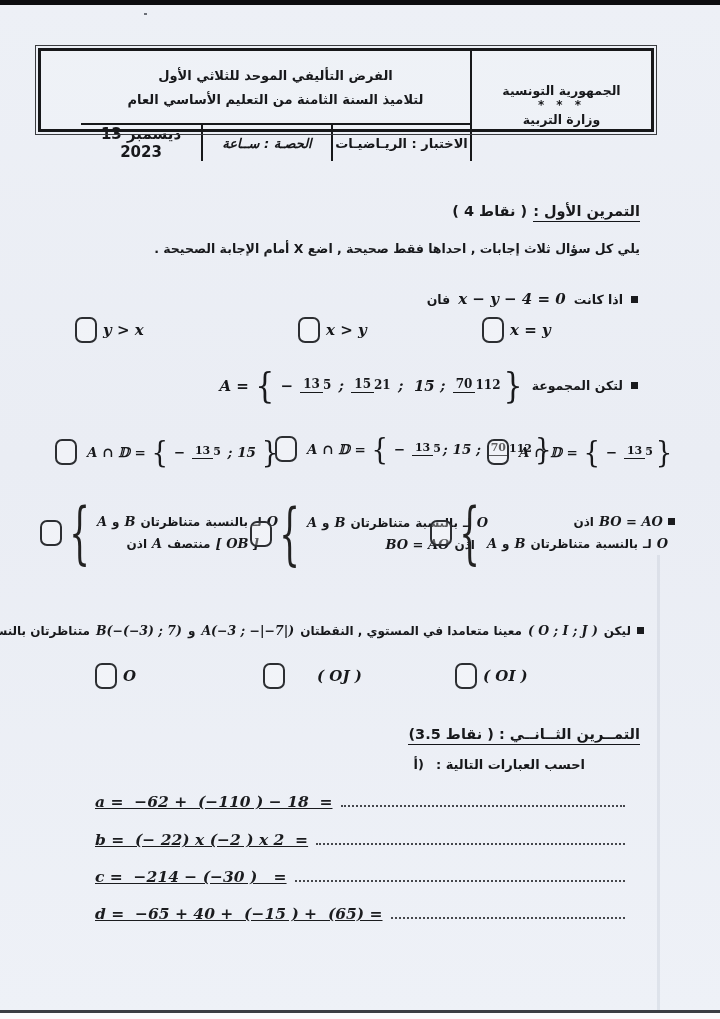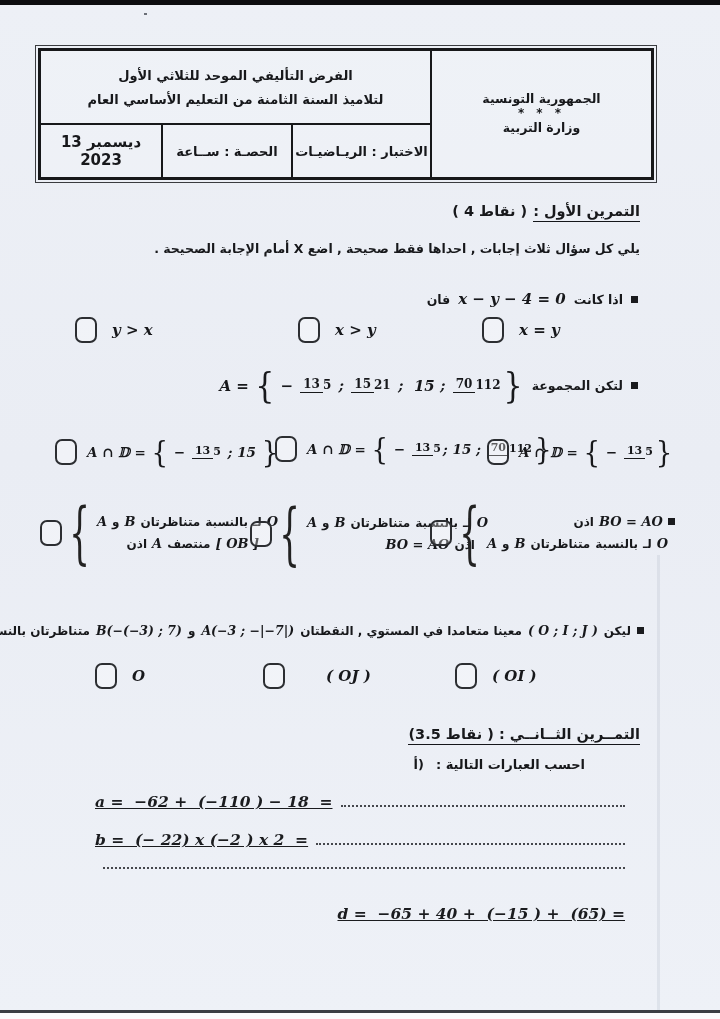--- a/index.html
+++ b/index.html
@@ -10,31 +10,32 @@
     font-family:"DejaVu Sans", sans-serif; color:#17181b;
   }
   .topbar { position:absolute; left:0; top:0; width:100%; height:5px; background:#0d0d0f; }
   .speck { position:absolute; left:144px; top:13px; width:3px; height:2px; background:#6b6f77; }
   .botline { position:absolute; left:0; top:1010px; width:100%; height:3px; background:#3b3e44; }
   .botwhite { position:absolute; left:0; top:1013px; width:100%; height:6px; background:#fcfcfd; }
   .shade { position:absolute; right:60px; top:555px; height:455px; width:3px; background:rgba(145,155,175,.16); }
 
   
   .htable {
-    position:absolute; left:38px; top:48px; width:616px; height:132px;
+    position:absolute; left:38px; top:48px; width:616px; height:84px;
     border:3px solid #17181a; outline:1px solid #3a3c40; outline-offset:2px;
     display:grid; grid-template-columns:122px 130px 137px 1fr; grid-template-rows:74px 1fr;
     background:rgba(255,255,255,.15);
+    padding-left:40px;
   }
   .htable .cell { display:flex; align-items:center; justify-content:center; text-align:center; font-weight:bold; }
   .c-topleft { grid-area:1/1/2/4; border-bottom:2.5px solid #17181a; flex-direction:column; gap:9px; font-size:13px; }
   .c-right  { grid-area:1/4/3/5; border-left:2.5px solid #17181a; flex-direction:column; font-size:12.5px; padding:6px 4px 8px; justify-content:space-between; }
   .c-right .stars { font-size:12px; letter-spacing:4px; }
   .c-b1 { grid-area:2/1/3/2; border-right:2.5px solid #17181a; font-size:15px; direction:ltr; }
-  .c-b2 { grid-area:2/2/3/3; border-right:2.5px solid #17181a; font-size:13px; direction:rtl; }
+  .c-b2 { grid-area:2/2/3/3; border-right:2.5px solid #17181a; font-size:13px; direction:rtl;font-style:italic; }
   .c-b3 { grid-area:2/3/3/4; font-size:13px; direction:rtl; }
 
   .rtl { direction:rtl; }
   .abs { position:absolute; }
 
   .ex-title { top:203px; right:80px; direction:rtl; display:flex; gap:6px; font-size:14.5px; font-weight:bold; white-space:nowrap; }
   .uline { border-bottom:1.7px solid #15161a; padding-bottom:2px; }
   .pts { direction:ltr; unicode-bidi:isolate; }
 
   .instruction { top:241px; right:80px; direction:rtl; font-size:12.5px; font-weight:bold; white-space:nowrap; }
@@ -43,21 +44,21 @@
 
   .mixed { display:flex; direction:rtl; align-items:center; gap:8px; white-space:nowrap; }
   .mx-ar { font:700 12.5px "DejaVu Sans", sans-serif; }
   .mx-lat { font:italic 700 13.5px "DejaVu Serif", serif; direction:ltr; unicode-bidi:isolate;text-align:right; }
 
   .q1stem { top:290px; right:82px; }
   .q1stem .mx-lat { font-size:15px; }
 
   .choice-row-item { position:absolute; display:flex; align-items:center; }
   .cb { width:22px; height:26px; border:2.3px solid #2c2e32; border-radius:7px; background:rgba(255,255,255,.3); flex:0 0 auto; }
-  .mlabel { font:italic 700 15px "DejaVu Serif", serif; margin-left:15px; white-space:nowrap; }
+  .mlabel { font:italic 700 15px "DejaVu Serif", serif; margin-left:6px; white-space:nowrap; }
 
   
   .math { display:flex; direction:ltr; align-items:center; white-space:pre; }
   .math .mv { font:italic 700 13.5px "DejaVu Serif", serif; }
   .math .mbrace { font:400 26px "DejaVu Serif", serif; transform:scaleY(1.15); padding:0 1px; }
   .math .frac { display:inline-flex; flex-direction:row; align-items:center; font:700 11px "DejaVu Serif", serif; line-height:1.15; margin:0 2px; }
   .math .frac .num { border-bottom:1.4px solid #17181a; padding:0 3px; }
   .setmath .mv { font-size:15px; }
   .setmath .frac { font-size:12px; }
   .setmath .mbrace { font-size:30px; }
@@ -250,23 +251,24 @@
 
   <div class="calc-row" style="top:792px;">
     <span class="expr">a =  −62 +  (−110 ) − 18  =</span>
     <span class="dots"></span>
   </div>
   <div class="calc-row" style="top:830px;">
     <span class="expr">b =  (− 22) x (−2 ) x 2  =</span>
     <span class="dots"></span>
   </div>
   <div class="calc-row" style="top:867px;">
-    <span class="dots"></span>
-  </div>
-  <div class="calc-row" style="top:904px;flex-direction:column;">
+    <span class="expr">c =  −214 − (−30 )   =</span>
+    <span class="dots"></span>
+  </div>
+  <div class="calc-row" style="top:904px;">
     <span class="expr">d =  −65 + 40 +  (−15 ) +  (65) =</span>
     <span class="dots"></span>
   </div>
 
   <div class="shade"></div>
   <div class="botline"></div>
   <div class="botwhite"></div>
 </div>
 
 </body></html>

